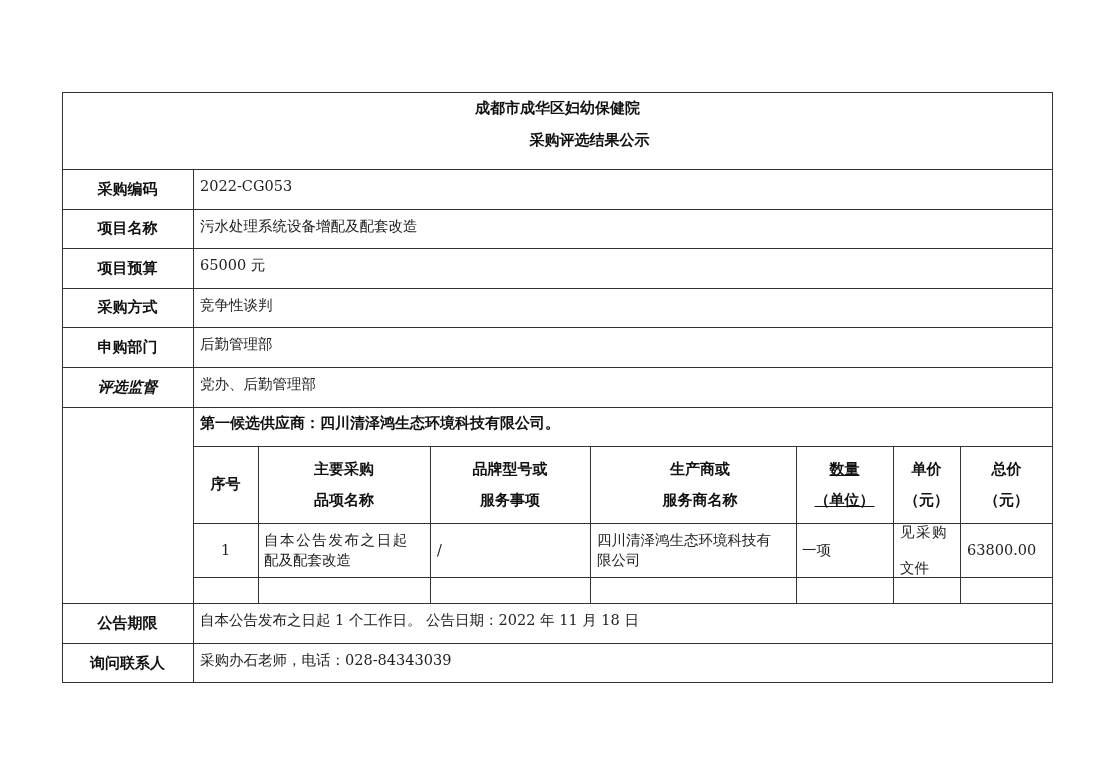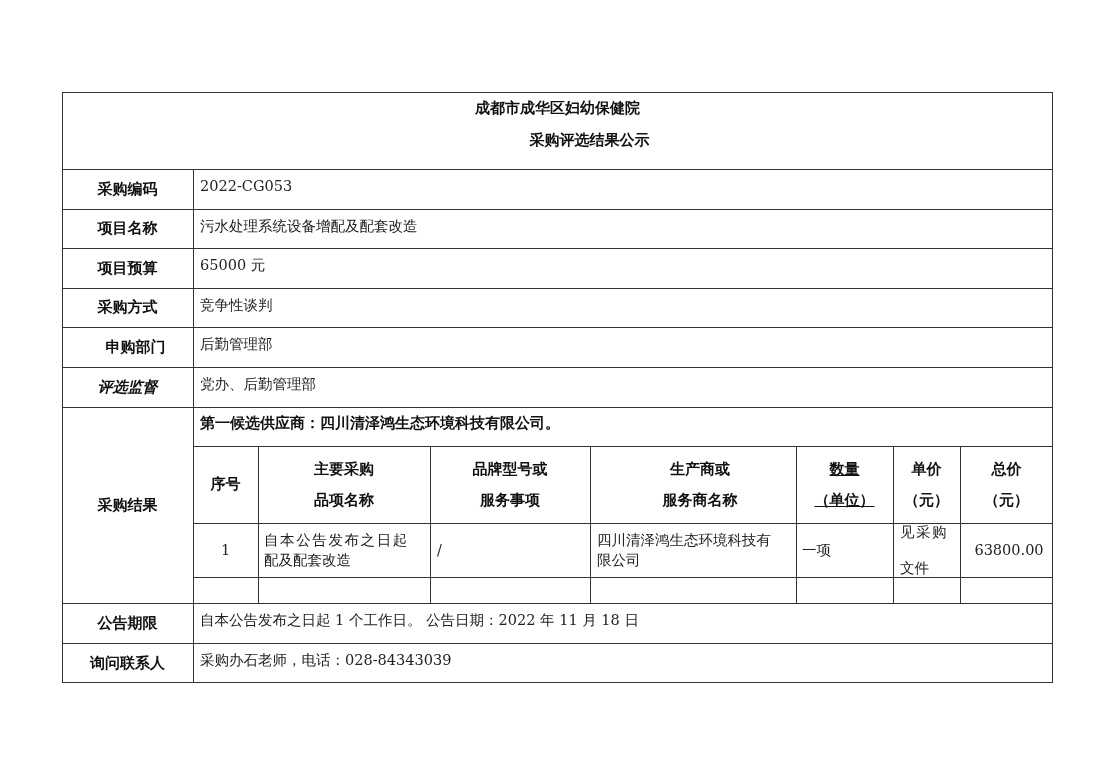--- a/index.html
+++ b/index.html
@@ -75,37 +75,34 @@
       <span class="r">65000 元</span>
     </div>
 
   <div class="label-cell" style="top:288px; height:39px;">
       <span class="b">采购方式</span>
     </div>
   <div class="value-cell" style="top:288px; height:34px;">
       <span class="r">竞争性谈判</span>
     </div>
 
-  <div class="label-cell" style="top:327px; height:40px;padding-left:8px;">
+  <div class="label-cell" style="top:327px; height:40px;">
       <span class="b">申购部门</span>
     </div>
   <div class="value-cell" style="top:327px; height:34px;">
       <span class="r">后勤管理部</span>
     </div>
 
   <div class="label-cell" style="top:367px; height:40px;font-style:italic;">
       <span class="b">评选监督</span>
     </div>
   <div class="value-cell" style="top:367px; height:34px;">
       <span class="r">党办、后勤管理部</span>
     </div>
 
-  <div class="label-cell" style="top:407px; height:196px;">
-      <span class="b">采购结果</span>
-    </div>
   <div class="value-cell" style="top:407px; height:32px;justify-content:center;">
       <span class="b">第一候选供应商：四川清泽鸿生态环境科技有限公司。</span>
     </div>
 
   <div class="cell" style="left:193px; top:446px; width:65px; height:77px;">
     <span class="hdr-line">序号</span>
   </div>
   <div class="cell" style="left:258px; top:446px; width:172px; height:77px;">
     <span class="hdr-line">主要采购</span>
     <span class="hdr-line">品项名称</span>
@@ -145,21 +142,21 @@
     <span class="dat-line">四川清泽鸿生态环境科技有</span>
     <span class="dat-line">限公司</span>
   </div>
   <div class="cell-l" style="left:802px; top:523px; width:88px; height:54px;">
     <span class="dat-line">一项</span>
   </div>
   <div class="cell-l" style="left:900px; top:523px; width:58px; height:54px;gap:16px;">
     <span class="dat-line" style="letter-spacing:1.5px;">见采购</span>
     <span class="dat-line">文件</span>
   </div>
-  <div class="cell-l" style="left:967px; top:523px; width:84px; height:54px;align-items:center;">
+  <div class="cell-l" style="left:967px; top:523px; width:84px; height:54px;">
     <span class="dat-line">63800.00</span>
   </div>
 
   <div class="label-cell" style="top:603px; height:40px;">
       <span class="b">公告期限</span>
     </div>
   <div class="value-cell" style="top:603px; height:34px;">
       <span class="r">自本公告发布之日起 1 个工作日。 公告日期：2022 年 11 月 18 日</span>
     </div>
 

